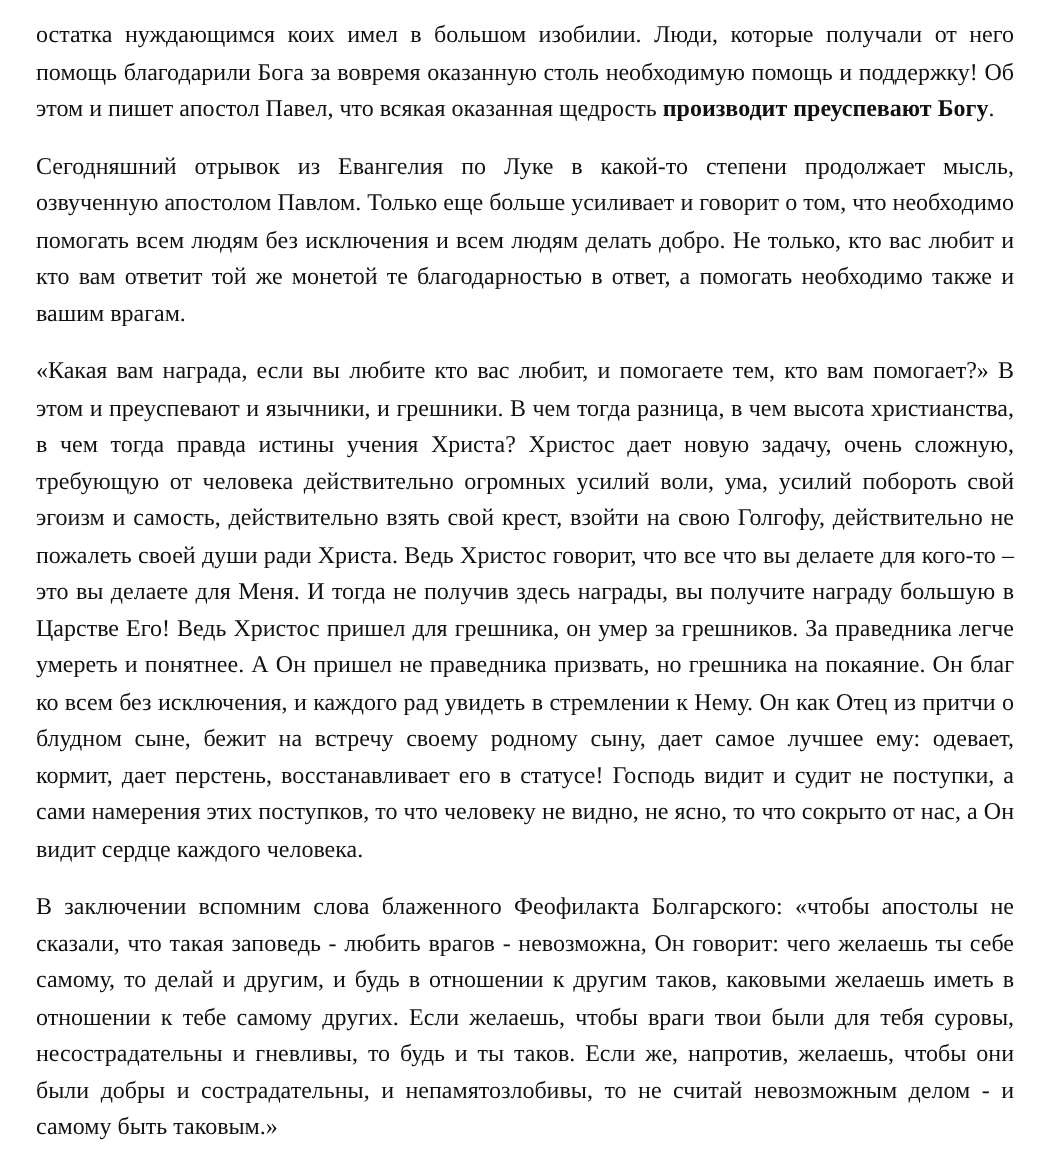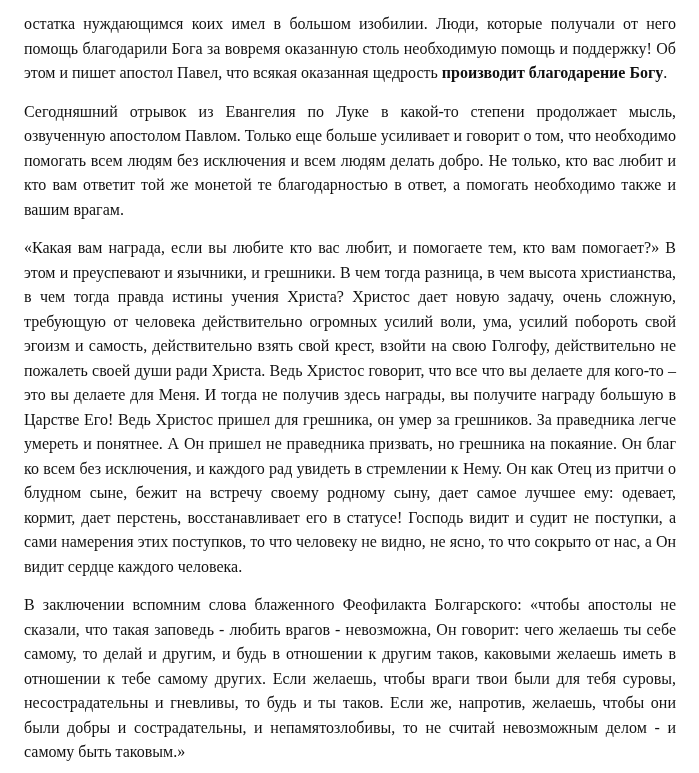--- a/index.html
+++ b/index.html
@@ -30,20 +30,20 @@
       hyphens: none;
     }
     .bold {
       font-weight: bold;
     }
   </style>
 </head>
 <body>
 
 <div class="page">
-  <p class="para"><span>остатка нуждающимся коих имел в большом изобилии. Люди, которые получали от него помощь благодарили Бога за вовремя оказанную столь необходимую помощь и поддержку! Об этом и пишет апостол Павел, что всякая оказанная щедрость </span><span class="bold">производит благодарение Богу</span><span>.</span></p>
+  <p class="para"><span>остатка нуждающимся коих имел в большом изобилии. Люди, которые получали от него помощь благодарили Бога за вовремя оказанную столь необходимую помощь и поддержку! Об этом и пишет апостол Павел, что всякая оказанная щедрость </span><span class="bold">производит преуспевают Богу</span><span>.</span></p>
 
   <p class="para">Сегодняшний отрывок из Евангелия по Луке в какой-то степени продолжает мысль, озвученную апостолом Павлом. Только еще больше усиливает и говорит о том, что необходимо помогать всем людям без исключения и всем людям делать добро. Не только, кто вас любит и кто вам ответит той же монетой те благодарностью в ответ, а помогать необходимо также и вашим врагам.</p>
 
   <p class="para">«Какая вам награда, если вы любите кто вас любит, и помогаете тем, кто вам помогает?» В этом и преуспевают и язычники, и грешники. В чем тогда разница, в чем высота христианства, в чем тогда правда истины учения Христа? Христос дает новую задачу, очень сложную, требующую от человека действительно огромных усилий воли, ума, усилий побороть свой эгоизм и самость, действительно взять свой крест, взойти на свою Голгофу, действительно не пожалеть своей души ради Христа. Ведь Христос говорит, что все что вы делаете для кого-то – это вы делаете для Меня. И тогда не получив здесь награды, вы получите награду большую в Царстве Его! Ведь Христос пришел для грешника, он умер за грешников. За праведника легче умереть и понятнее. А Он пришел не праведника призвать, но грешника на покаяние. Он благ ко всем без исключения, и каждого рад увидеть в стремлении к Нему. Он как Отец из притчи о блудном сыне, бежит на встречу своему родному сыну, дает самое лучшее ему: одевает, кормит, дает перстень, восстанавливает его в статусе! Господь видит и судит не поступки, а сами намерения этих поступков, то что человеку не видно, не ясно, то что сокрыто от нас, а Он видит сердце каждого человека.</p>
 
   <p class="para">В заключении вспомним слова блаженного Феофилакта Болгарского: «чтобы апостолы не сказали, что такая заповедь - любить врагов - невозможна, Он говорит: чего желаешь ты себе самому, то делай и другим, и будь в отношении к другим таков, каковыми желаешь иметь в отношении к тебе самому других. Если желаешь, чтобы враги твои были для тебя суровы, несострадательны и гневливы, то будь и ты таков. Если же, напротив, желаешь, чтобы они были добры и сострадательны, и непамятозлобивы, то не считай невозможным делом - и самому быть таковым.»</p>
 </div>
 
 </body></html>

